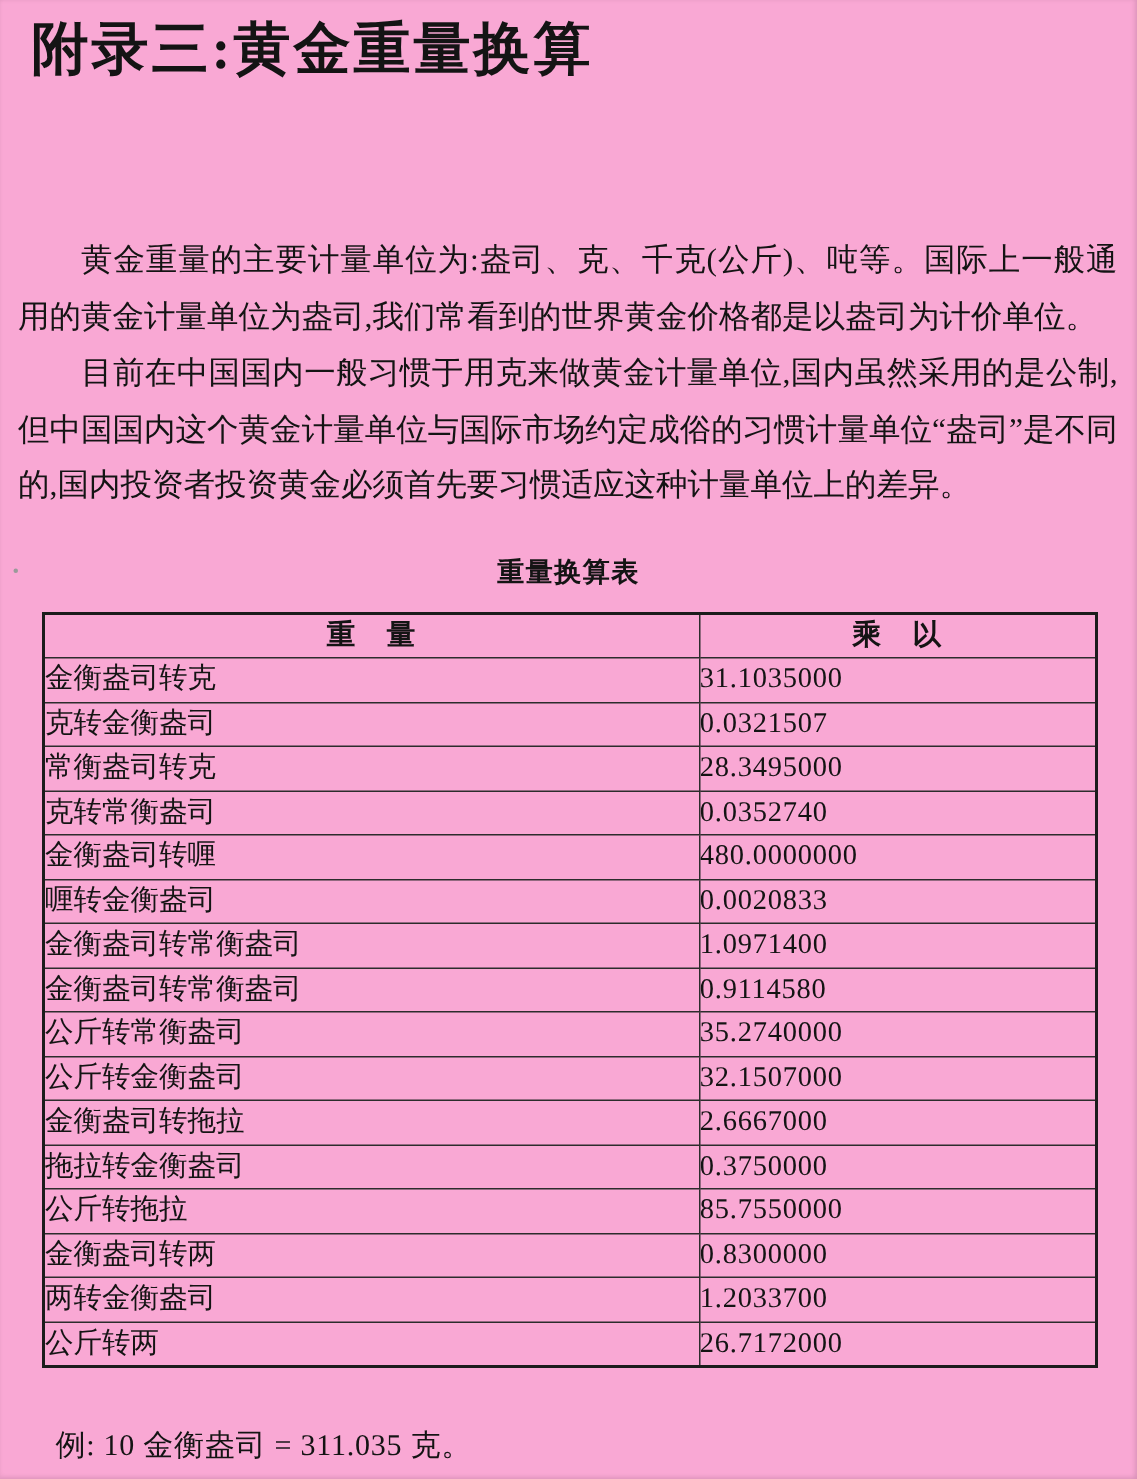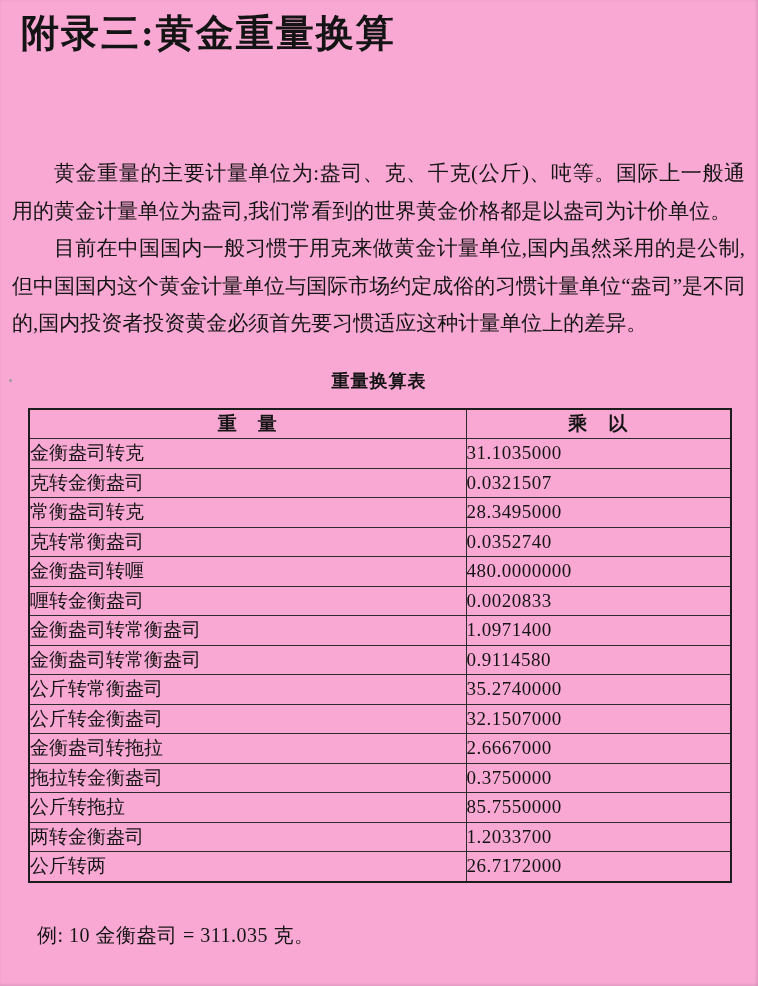--- a/index.html
+++ b/index.html
@@ -159,20 +159,24 @@
       </tr>
       <tr>
         <td class="conversion-cell">拖拉转金衡盎司</td>
         <td class="multiplier-cell">0.3750000</td>
       </tr>
       <tr>
         <td class="conversion-cell">公斤转拖拉</td>
         <td class="multiplier-cell">85.7550000</td>
       </tr>
       <tr>
+        <td class="conversion-cell">金衡盎司转两</td>
+        <td class="multiplier-cell">0.8300000</td>
+      </tr>
+      <tr>
         <td class="conversion-cell">两转金衡盎司</td>
         <td class="multiplier-cell">1.2033700</td>
       </tr>
       <tr>
         <td class="conversion-cell">公斤转两</td>
         <td class="multiplier-cell">26.7172000</td>
       </tr>
     </tbody>
   </table>
 

